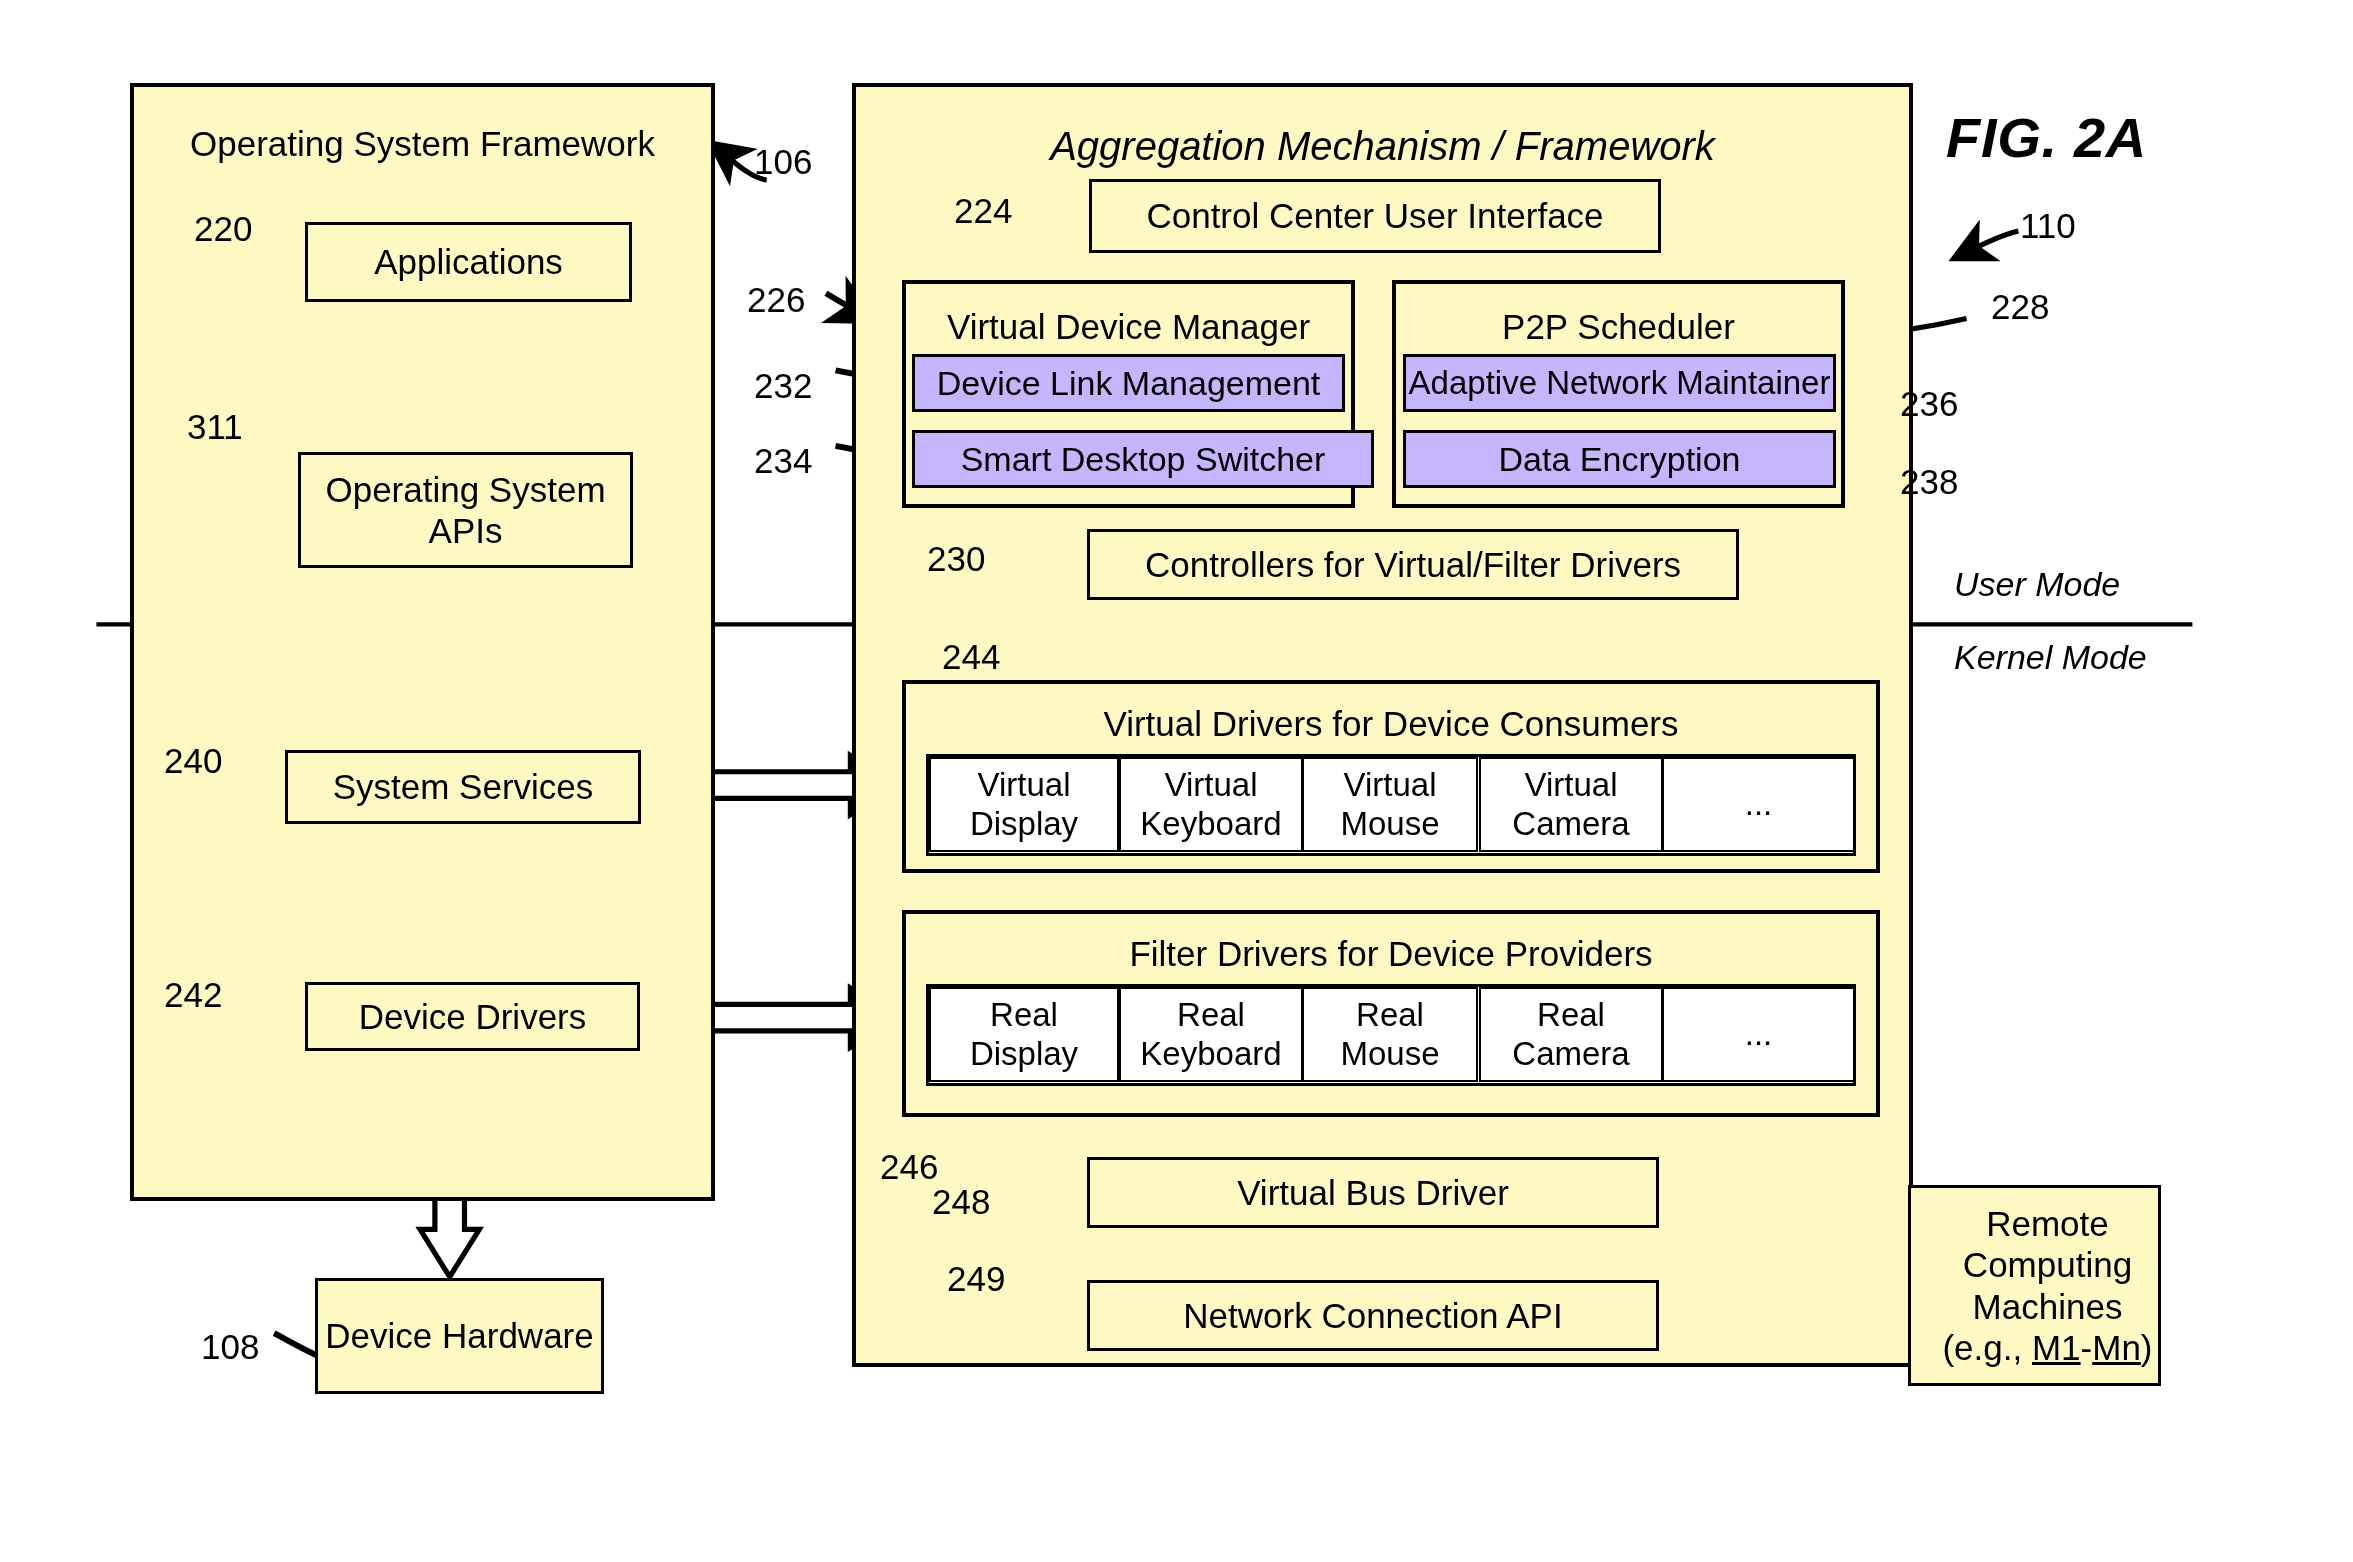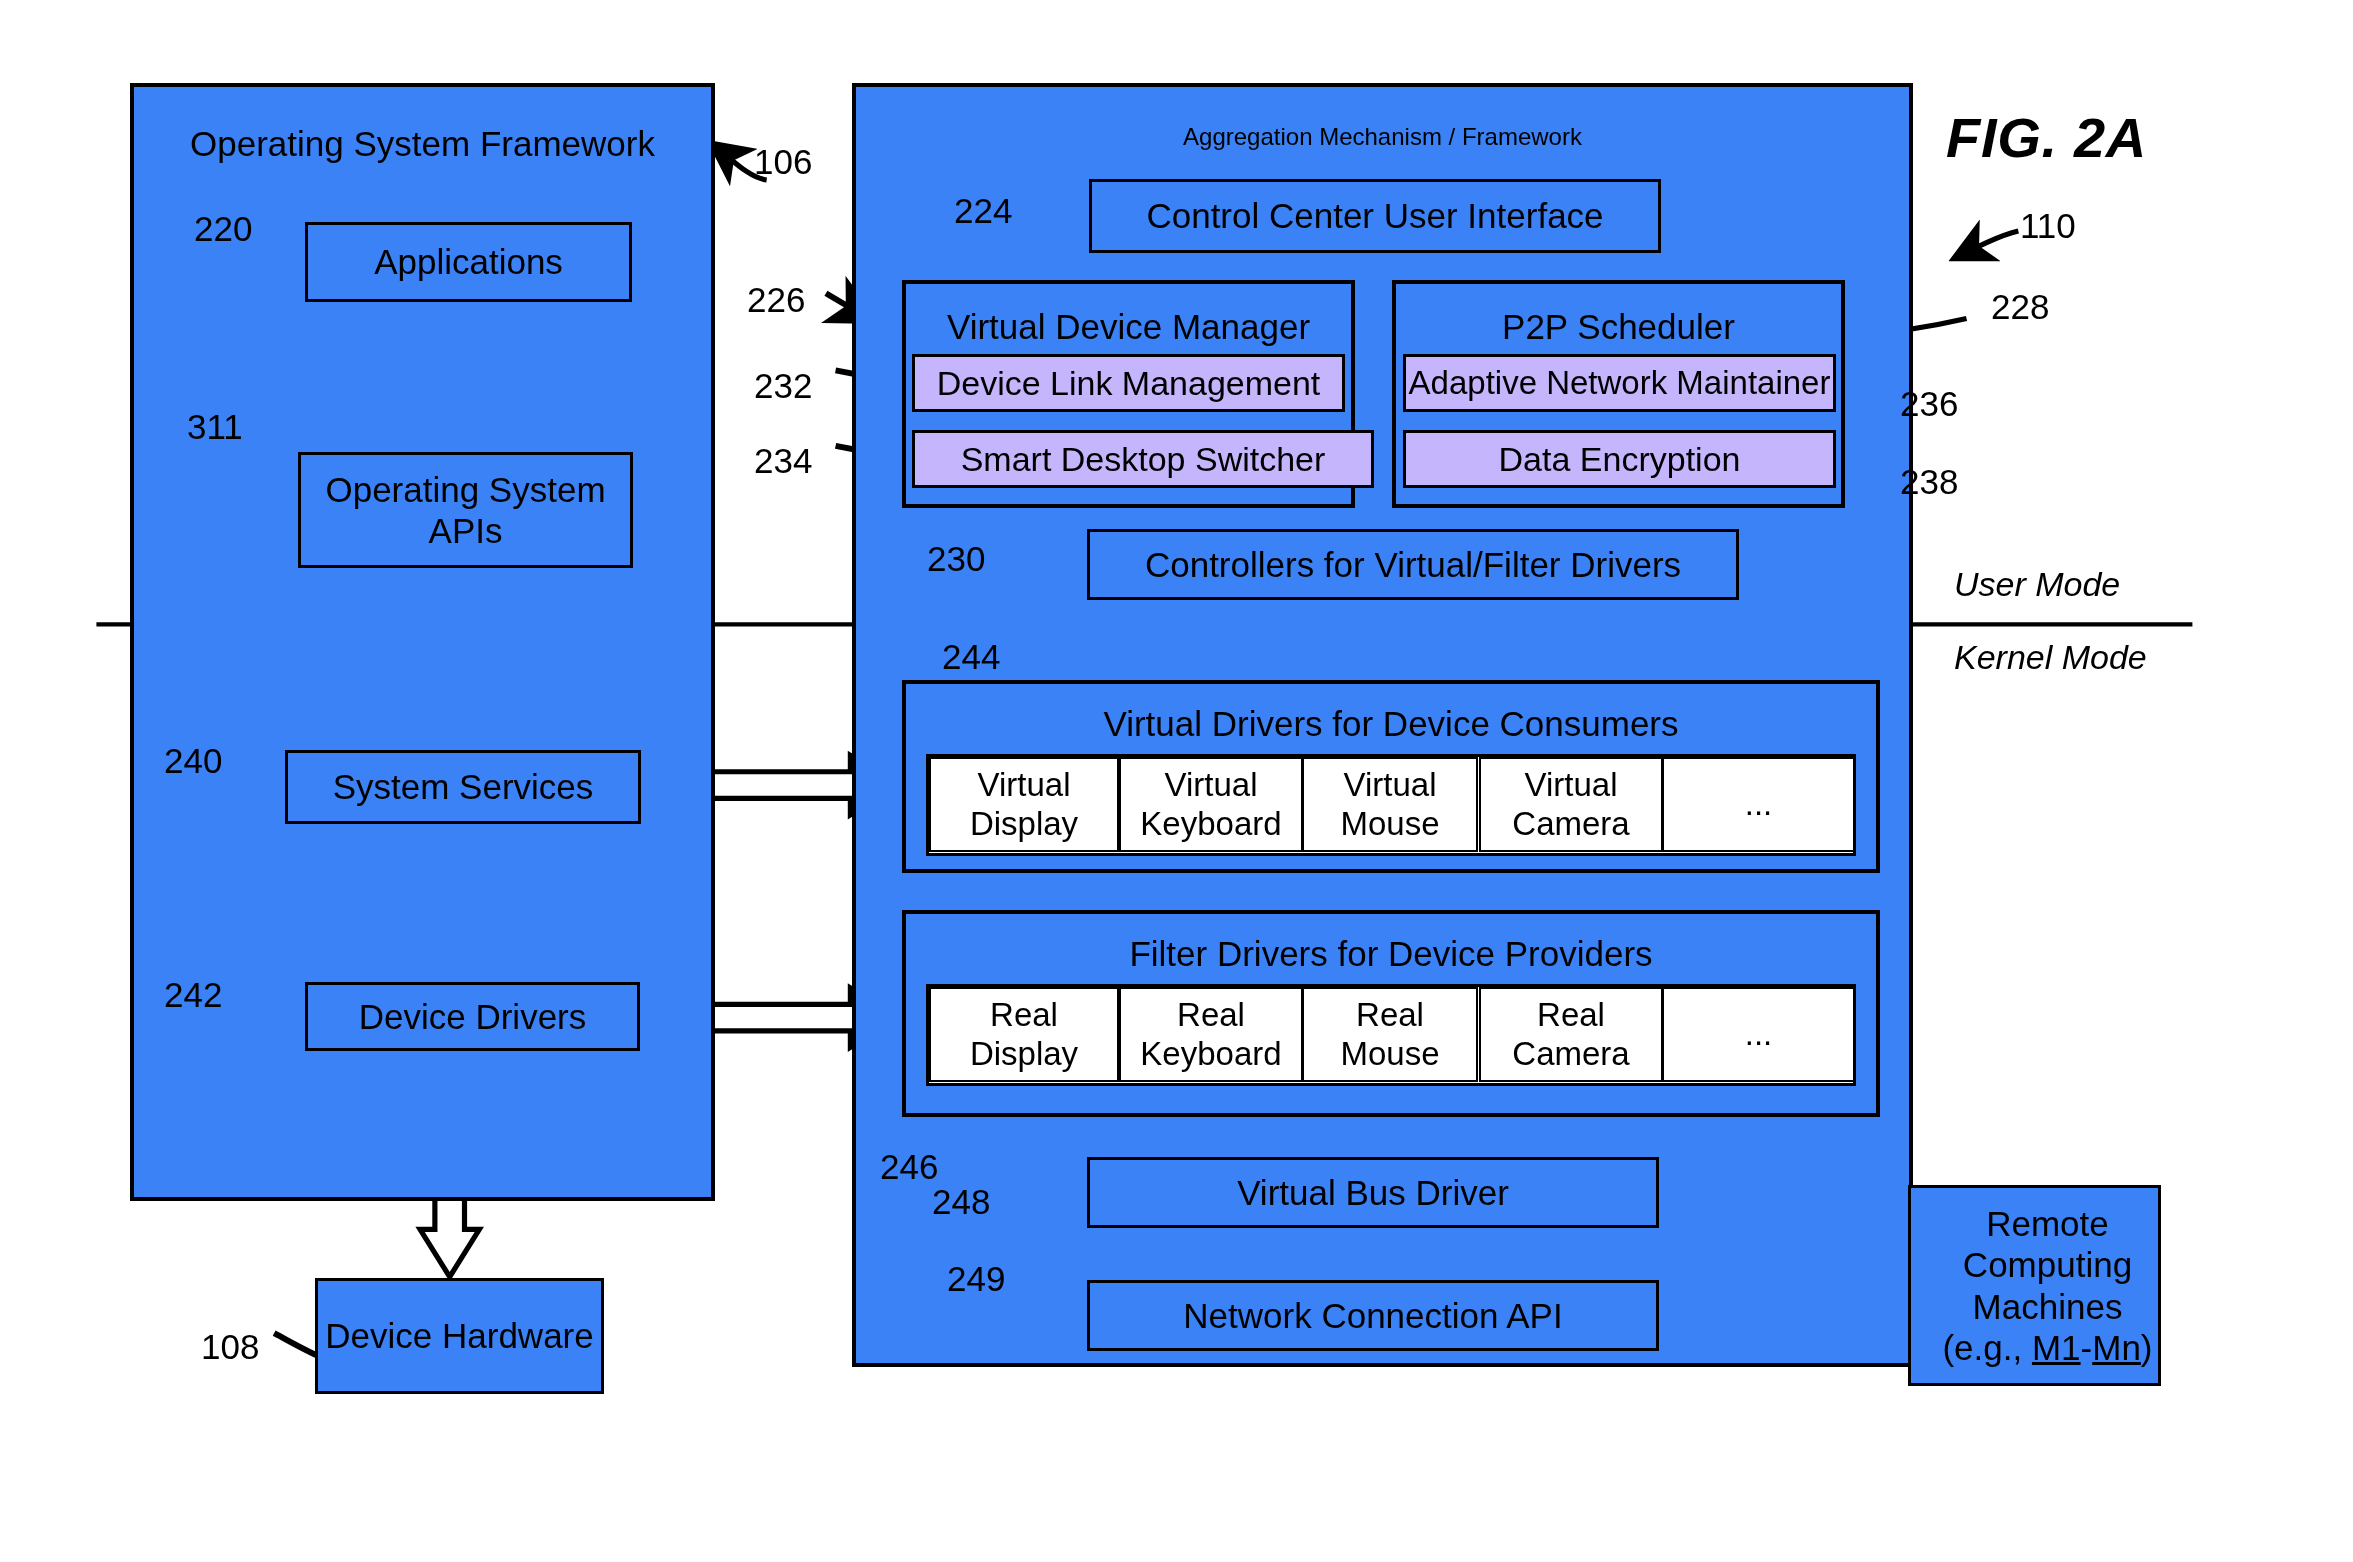--- a/index.html
+++ b/index.html
@@ -15,21 +15,21 @@
     position: relative;
     width: 2354px;
     height: 1562px;
     background: #ffffff;
     overflow: hidden;
   }
   .box {
     position: absolute;
     box-sizing: border-box;
     border: 3.7px solid #000;
-    background: #3b82f6;
+    background: #fef9c3;
     display: flex;
     align-items: center;
     justify-content: center;
     text-align: center;
     line-height: 1.18;
   }
   .container {
     border-width: 4.4px;
     align-items: flex-start;
     justify-content: center;
@@ -198,21 +198,21 @@
   </div>
 
   <div class="lbl" style="left:201px; top:1327px;">108</div>
   <div class="box" style="left:315px; top:1278px; width:289px; height:116px; font-size:35px;">
     <span>Device Hardware</span>
   </div>
 
   <div class="lbl" style="left:754px; top:142px;">106</div>
 
   <div class="box container" style="left:852px; top:83px; width:1061px; height:1284px;">
-    <div class="ctitle" style="top:36px; font-size:24px;">Aggregation Mechanism / Framework</div>
+    <div class="ctitle" style="top:36px; font-size:40px;font-style:italic;">Aggregation Mechanism / Framework</div>
   </div>
 
   <div class="lbl" style="left:2020px; top:206px;">110</div>
 
   <div class="lbl" style="left:954px; top:191px;">224</div>
   <div class="box" style="left:1089px; top:179px; width:572px; height:74px; font-size:35px;">
     <span>Control Center User Interface</span>
   </div>
 
   <div class="lbl" style="left:747px; top:280px;">226</div>

